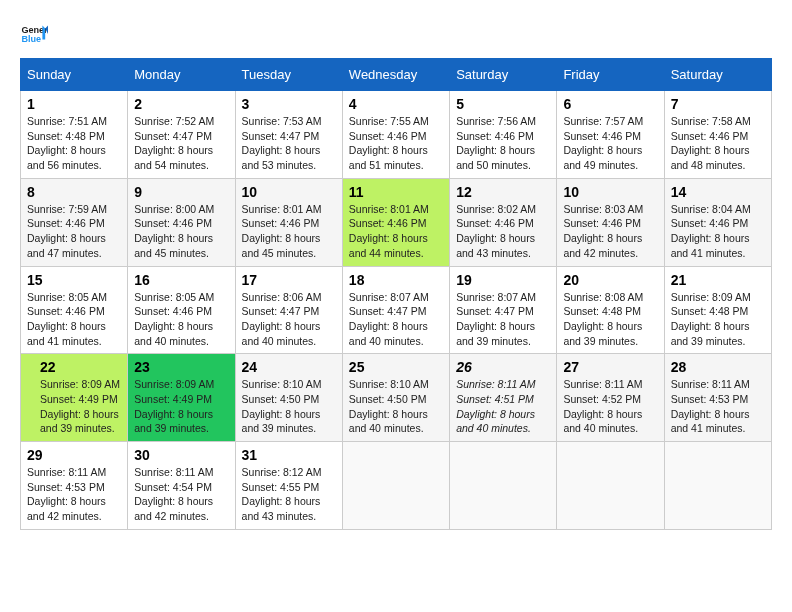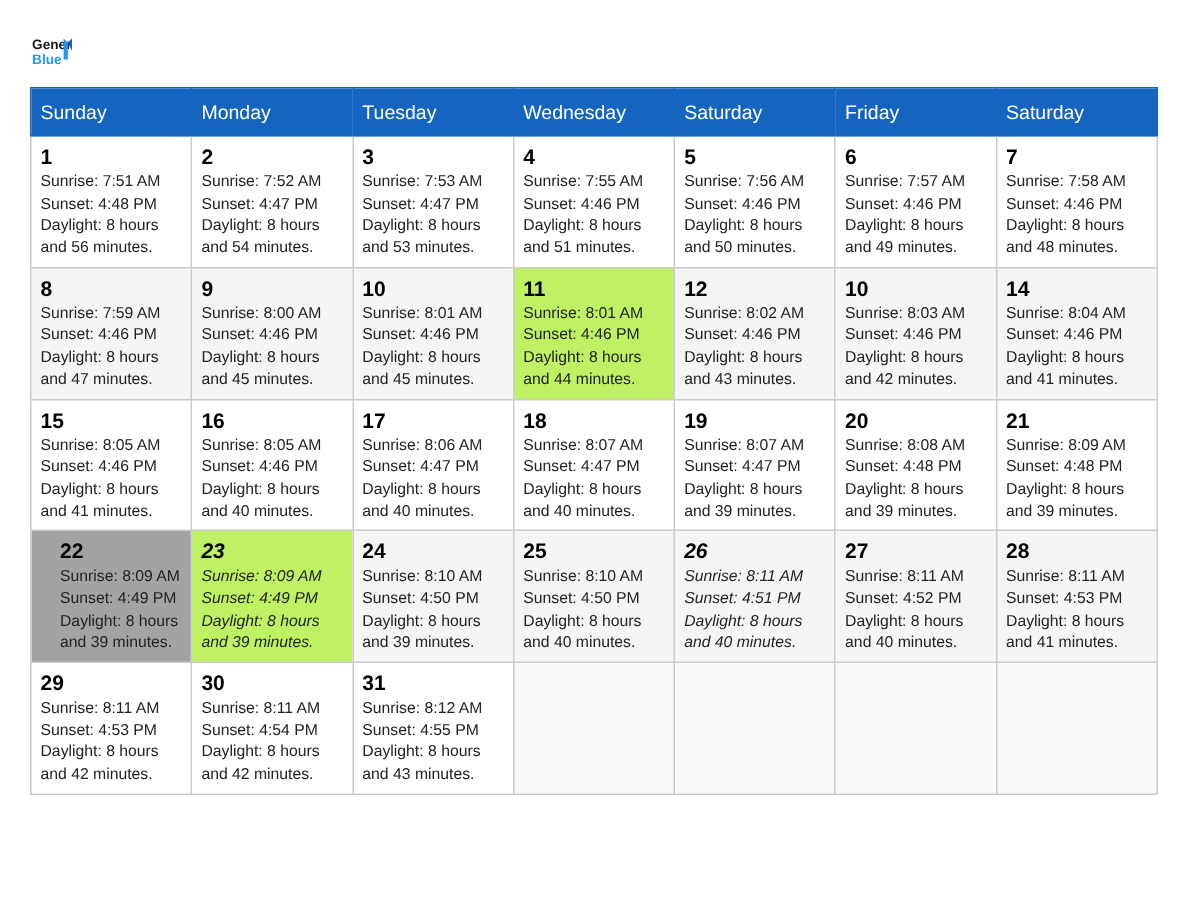--- a/index.html
+++ b/index.html
@@ -192,25 +192,25 @@
         <td>
           <span class="day-num">20</span>
           <div class="day-info">Sunrise: 8:08 AM<br>Sunset: 4:48 PM<br>Daylight: 8 hours and 39 minutes.</div>
         </td>
         <td>
           <span class="day-num">21</span>
           <div class="day-info">Sunrise: 8:09 AM<br>Sunset: 4:48 PM<br>Daylight: 8 hours and 39 minutes.</div>
         </td>
       </tr>
       <tr>
-        <td style="background: #a3a3a3; padding-left: 19px;">
+        <td style="background: #bef264; padding-left: 19px;">
           <span class="day-num">22</span>
           <div class="day-info">Sunrise: 8:09 AM<br>Sunset: 4:49 PM<br>Daylight: 8 hours and 39 minutes.</div>
         </td>
-        <td style="background: #bef264; font-style: italic;">
+        <td style="background: #22c55e;">
           <span class="day-num">23</span>
           <div class="day-info">Sunrise: 8:09 AM<br>Sunset: 4:49 PM<br>Daylight: 8 hours and 39 minutes.</div>
         </td>
         <td style="background: rgb(245, 245, 245);">
           <span class="day-num">24</span>
           <div class="day-info">Sunrise: 8:10 AM<br>Sunset: 4:50 PM<br>Daylight: 8 hours and 39 minutes.</div>
         </td>
         <td style="background: rgb(245, 245, 245);">
           <span class="day-num">25</span>
           <div class="day-info">Sunrise: 8:10 AM<br>Sunset: 4:50 PM<br>Daylight: 8 hours and 40 minutes.</div>

